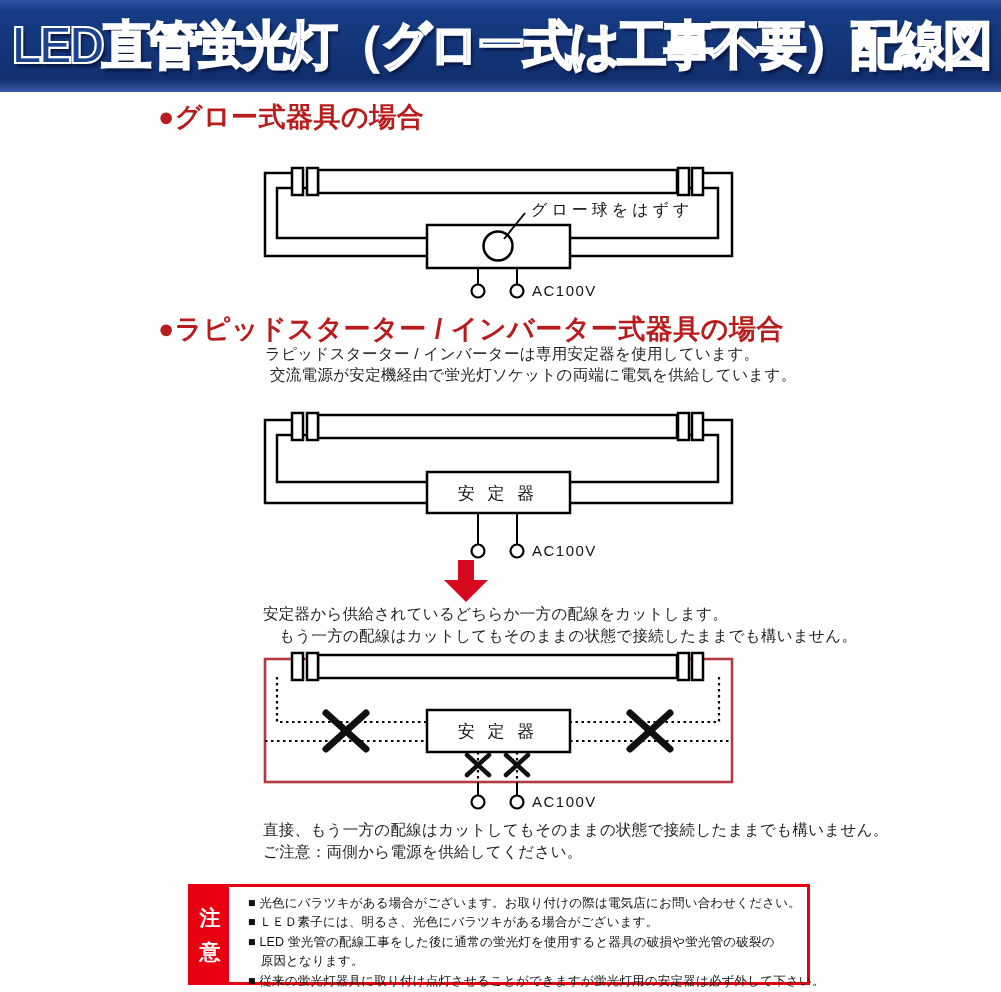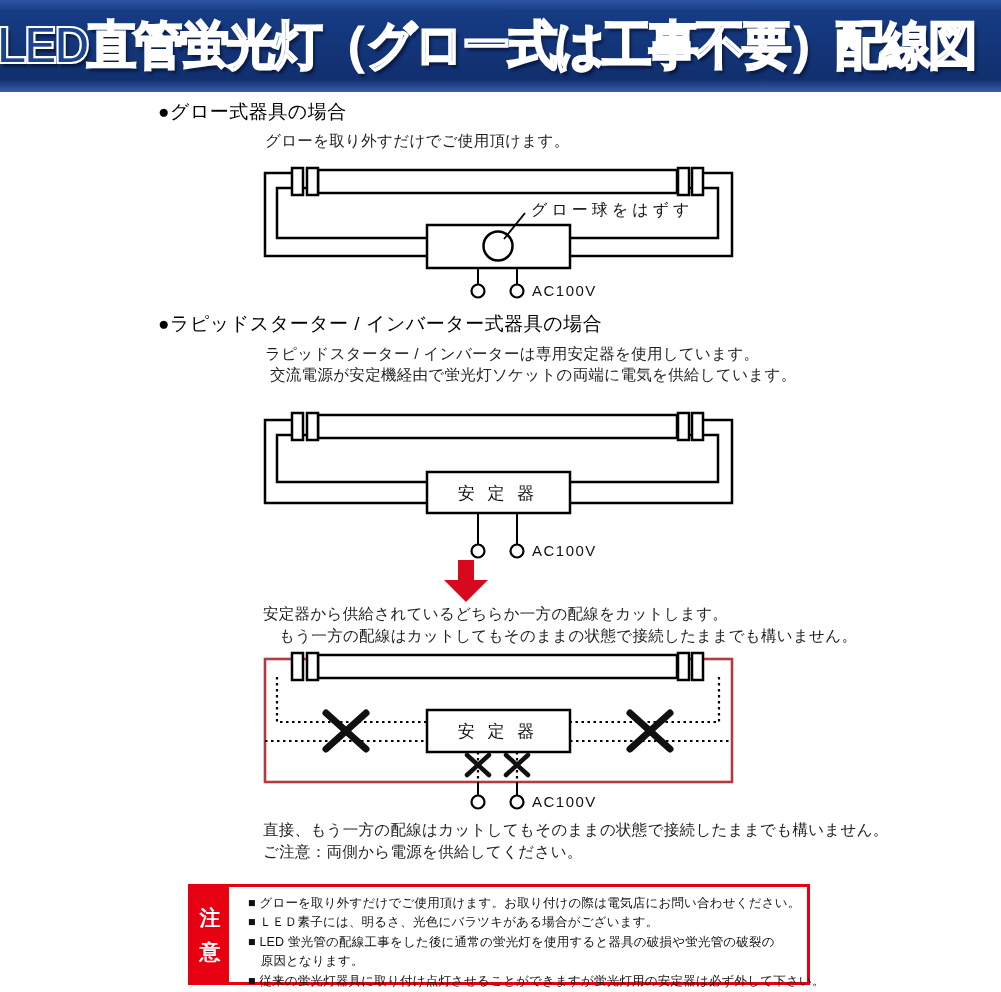--- a/index.html
+++ b/index.html
@@ -1,28 +1,28 @@
 <!DOCTYPE html>
 <html><head>
 <meta charset="utf-8">
 <style>
   html,body{margin:0;padding:0;background:#fff;}
   .page{position:relative;width:1001px;height:992px;background:#fff;overflow:hidden;
         font-family:"Liberation Sans",sans-serif;color:#1a1a1a;}
   
   .banner{position:absolute;left:0;top:0;width:1001px;height:92px;
           background:linear-gradient(180deg,#2b55a4 0%,#163c84 12%,#112f6e 86%,#3a5da8 100%);
-          display:flex;align-items:center;justify-content:flex-end;overflow:hidden;}
+          display:flex;align-items:center;justify-content:center;overflow:hidden;}
   .banner-title{white-space:nowrap;font-size:52px;font-weight:bold;letter-spacing:-3px;
           color:#1c4390;-webkit-text-stroke:2.2px #ffffff;
           text-shadow:3px 4px 3px rgba(0,0,25,0.5);
           transform:scaleX(0.95);transform-origin:center;}
   
   .abs{position:absolute;}
-  .h-section{font-size:19px;font-weight:normal;color:#000000;letter-spacing:0.5px;white-space:nowrap;}
+  .h-section{font-size:27px;font-weight:bold;color:#b91c1c;letter-spacing:0.5px;white-space:nowrap;}
   .body-text{font-size:15.5px;color:#1f1f1f;letter-spacing:0.3px;white-space:nowrap;}
   
   svg{display:block;overflow:visible;}
   .wire{fill:none;stroke:#000;stroke-width:2.5;}
   .part{fill:#fff;stroke:#000;stroke-width:2.5;}
   .dotted{fill:none;stroke:#000;stroke-width:2.2;stroke-dasharray:2.5 3.5;}
   .redwire{fill:none;stroke:#b23b42;stroke-width:2.6;}
   .bigx{stroke:#101010;stroke-width:7;stroke-linecap:round;}
   .smallx{stroke:#101010;stroke-width:4.5;stroke-linecap:round;}
   .term{fill:#fff;stroke:#000;stroke-width:2.2;}
@@ -41,21 +41,20 @@
 </head>
 <body>
 
 <div class="page">
 
   <div class="banner">
     <div class="banner-title">LED直管蛍光灯（グロー式は工事不要）配線図</div>
   </div>
 
   <div class="abs h-section" style="left:158px;top:99px;">●グロー式器具の場合</div>
-  <div class="abs body-text" style="left:265px;top:131px;">グローを取り外すだけでご使用頂けます。</div>
 
   <svg class="abs" style="left:230px;top:155px;" width="520" height="150" viewBox="0 0 520 150">
     <path class="wire" d="M62,18 H35 V101 H502 V18 H473"></path>
     <path class="wire" d="M77,33 H47 V83 H200"></path>
     <path class="wire" d="M459,33 H488 V83 H337"></path>
     <rect class="part" x="88" y="15" width="359" height="23"></rect>
     <rect class="part" x="62" y="13" width="11" height="27"></rect>
     <rect class="part" x="77" y="13" width="11" height="27"></rect>
     <rect class="part" x="448" y="13" width="11" height="27"></rect>
     <rect class="part" x="462" y="13" width="11" height="27"></rect>
@@ -140,21 +139,21 @@
 
   <div class="abs body-text" style="left:263px;top:820px;">直接、もう一方の配線はカットしてもそのままの状態で接続したままでも構いません。</div>
   <div class="abs body-text" style="left:263px;top:842px;">ご注意：両側から電源を供給してください。</div>
 
   <div class="caution">
     <div class="caution-side">
       <span>注</span>
       <span>意</span>
     </div>
     <div class="caution-items">
-      <div>■ グローを取り外すだけでご使用頂けます。お取り付けの際は電気店にお問い合わせください。</div>
+      <div>■ 光色にバラツキがある場合がございます。お取り付けの際は電気店にお問い合わせください。</div>
       <div>■ ＬＥＤ素子には、明るさ、光色にバラツキがある場合がございます。</div>
       <div>■ LED 蛍光管の配線工事をした後に通常の蛍光灯を使用すると器具の破損や蛍光管の破裂の</div>
       <div>　原因となります。</div>
       <div>■ 従来の蛍光灯器具に取り付け点灯させることができますが蛍光灯用の安定器は必ず外して下さい。</div>
     </div>
   </div>
 
 </div>
 
 </body></html>

